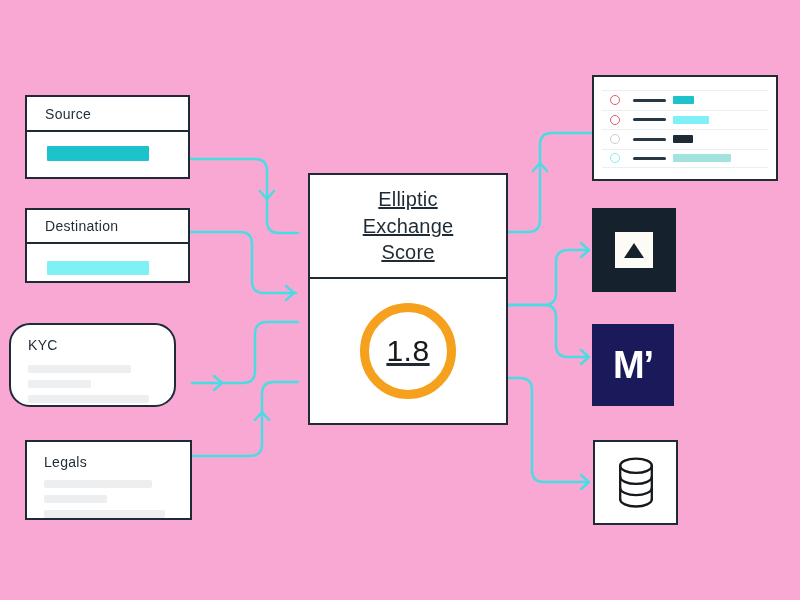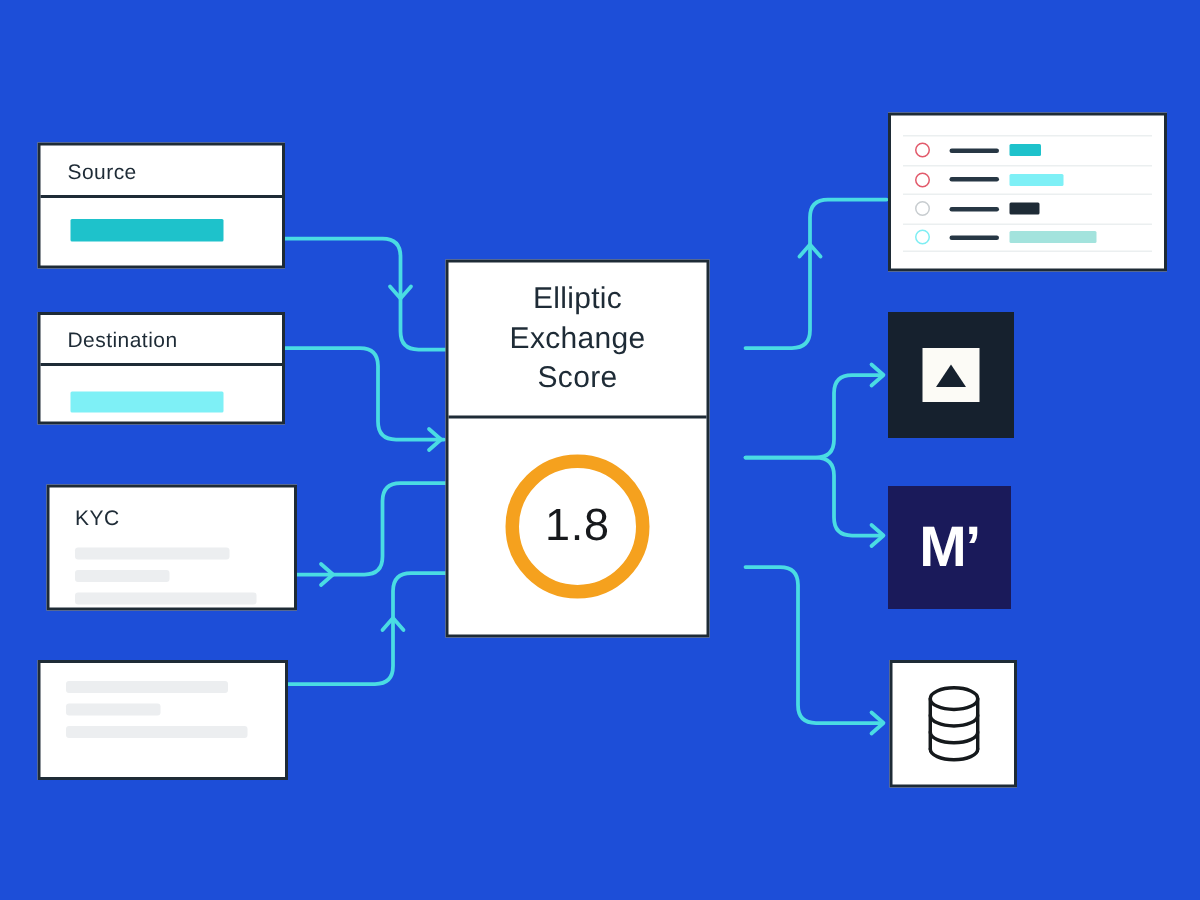--- a/index.html
+++ b/index.html
@@ -1,17 +1,17 @@
 <!DOCTYPE html>
 <html><head>
 <meta charset="utf-8">
 <style>
   html,body{margin:0;padding:0;background:#ffffff;}
   .canvas{
-    position:relative;width:800px;height:600px;background:#1d4ed8;overflow:hidden;
+    position:relative;width:800px;height:600px;background:#f9a8d4;overflow:hidden;
     font-family:"Liberation Sans", sans-serif;color:#1E2B36;
   }
   .canvas *{box-sizing:border-box;}
   svg.connectors{position:absolute;left:0;top:0;width:800px;height:600px;z-index:1;}
   .node{position:absolute;background:#fff;border:2px solid #1E2B36;z-index:2;}
 
   
   .inbox .hd{border-bottom:2px solid #1E2B36;display:flex;align-items:center;padding:0 18px;
     font-size:14px;letter-spacing:.3px;color:#1E2B36;}
   .inbox .bd{position:relative;}
@@ -19,28 +19,28 @@
   .box-source{left:25px;top:95px;width:165px;height:84px;}
   .box-source .hd{height:35px;}
   .box-source .valbar{top:14px;width:102px;height:15px;background:#1EC2CB;}
   .box-destination{left:25px;top:208px;width:165px;height:75px;}
   .box-destination .hd{height:34px;}
   .box-destination .valbar{top:17px;width:102px;height:14px;background:#7EF0F6;}
 
   .plainbox{padding:12px 17px 0 17px;}
   .plainbox .lbl{font-size:14px;letter-spacing:.3px;margin-bottom:12px;}
   .skel{height:8px;background:#ECEEF0;border-radius:2px;margin-bottom:7px;}
-  .box-kyc{left:31px;top:323px;width:167px;height:84px;}
+  .box-kyc{left:9px;top:323px;width:167px;height:84px;border-radius:21px;}
   .box-legals{left:25px;top:440px;width:167px;height:80px;}
   .box-legals .lbl{margin-bottom:10px;}
   .sk-a{width:103px;} .sk-b{width:63px;} .sk-c{width:121px;}
   .box-legals .sk-a{width:108px;}
 
   
-  .center-box{left:297px;top:173px;width:176px;height:252px;}
+  .center-box{left:308px;top:173px;width:200px;height:252px;text-decoration:underline;}
   .center-box .title{height:104px;border-bottom:2px solid #1E2B36;display:flex;align-items:center;
     justify-content:center;text-align:center;font-size:20px;line-height:1.32;letter-spacing:.2px;
     white-space:pre-line;color:#1E2B36;}
   .center-box .scorewrap{height:144px;display:flex;align-items:center;justify-content:center;}
   .ring{width:96px;height:96px;border:9px solid #F5A11E;border-radius:50%;
     display:flex;align-items:center;justify-content:center;}
   .ring .num{font-size:30px;color:#17191c;letter-spacing:.5px;}
 
   
   .card{left:592px;top:75px;width:186px;height:106px;padding:13px 8px 0 8px;}
@@ -114,20 +114,21 @@
   </div>
 
   <div class="node plainbox box-kyc">
     <div class="lbl">KYC</div>
     <div class="skel sk-a"></div>
     <div class="skel sk-b"></div>
     <div class="skel sk-c"></div>
   </div>
 
   <div class="node plainbox box-legals">
+    <div class="lbl">Legals</div>
     <div class="skel sk-a"></div>
     <div class="skel sk-b"></div>
     <div class="skel sk-c"></div>
   </div>
 
   <div class="node center-box">
     <div class="title">Elliptic
 Exchange
 Score</div>
     <div class="scorewrap">

